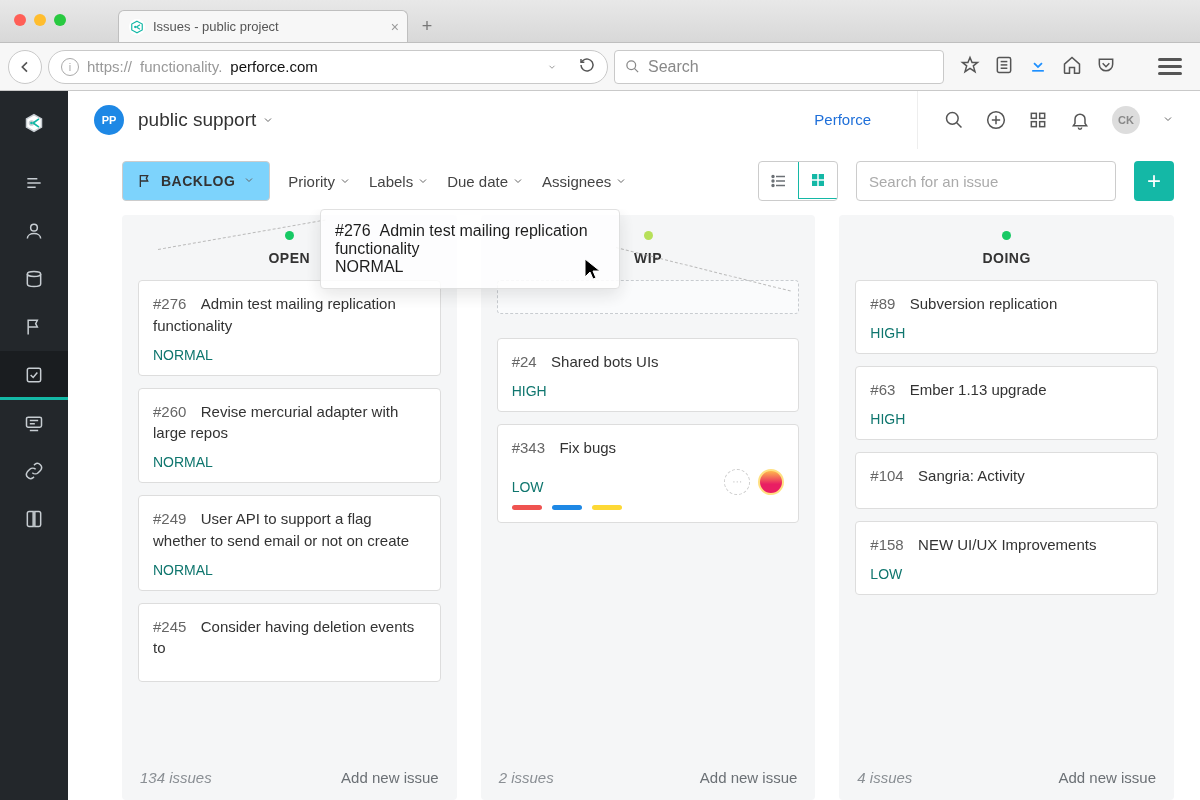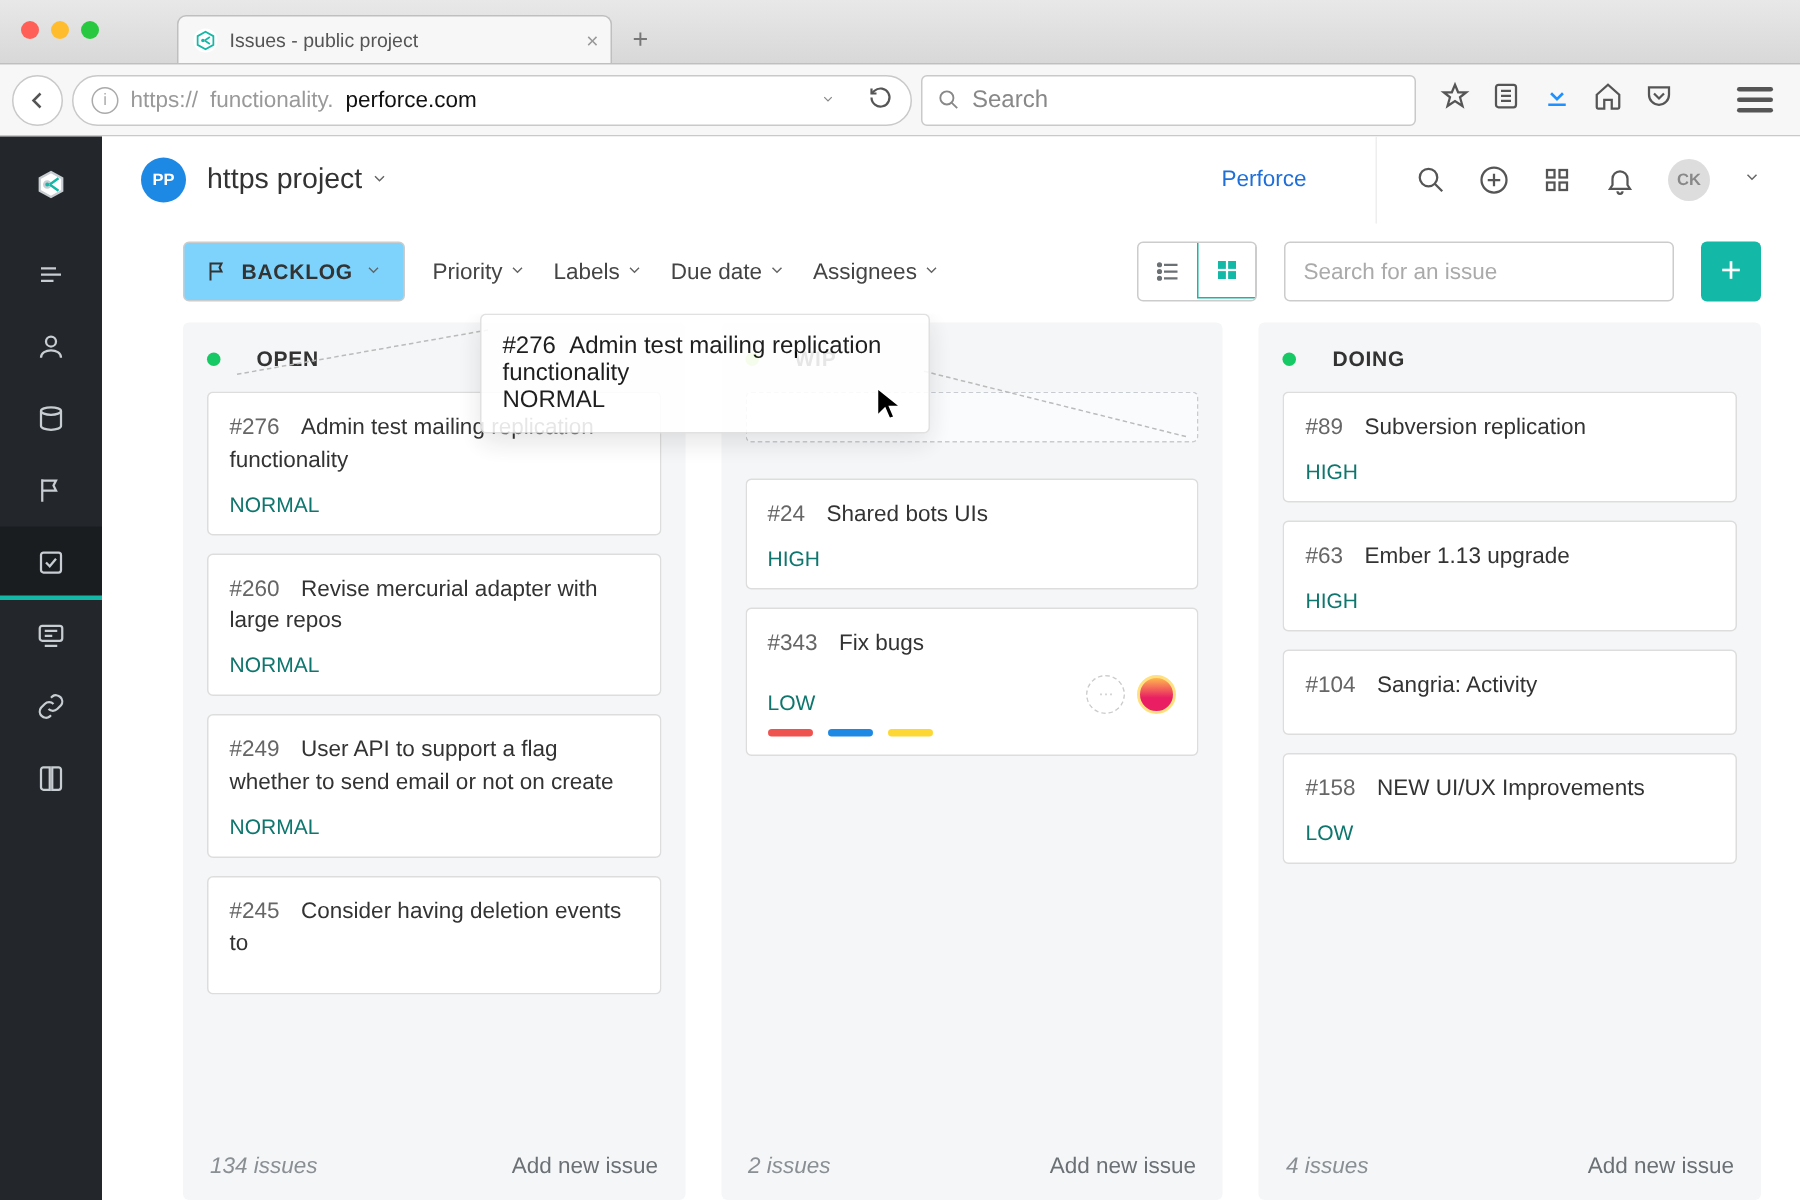--- a/index.html
+++ b/index.html
@@ -54,21 +54,21 @@
   .viewtoggle{margin-left:auto;display:flex;border:1px solid #ccc;border-radius:4px;overflow:hidden;}
   .viewtoggle div{width:40px;height:38px;display:flex;align-items:center;justify-content:center;}
   .viewtoggle .act{border:1px solid #14b8a6;margin:-1px;}
   .viewtoggle svg{width:18px;height:18px;}
   .searchbox{width:260px;height:40px;border:1px solid #ccc;border-radius:4px;padding:0 12px;font-size:15px;color:#333;background:#fff;}
   .searchbox::placeholder{color:#aaa;}
   .addbtn{width:40px;height:40px;border-radius:4px;background:#14b8a6;color:#fff;font-size:24px;display:flex;align-items:center;justify-content:center;}
 
   .board{flex:1;padding:6px 26px 0 54px;display:flex;gap:24px;overflow:hidden;position:relative;}
   .col{width:346px;background:#f5f6f7;border-radius:4px;padding:16px 16px 0;display:flex;flex-direction:column;min-height:0;}
-  .col-head{display:flex;align-items:center;gap:24px;font-size:14px;font-weight:700;color:#333;letter-spacing:.5px;margin-bottom:14px;}
+  .col-head{display:flex;align-items:center;gap:10px;font-size:14px;font-weight:700;color:#333;letter-spacing:.5px;margin-bottom:14px;flex-direction:column;}
   .dot{width:9px;height:9px;border-radius:50%;}
   .cards{display:flex;flex-direction:column;gap:12px;overflow:hidden;}
   .card{background:#fff;border:1px solid #ddd;border-radius:4px;padding:12px 14px;}
   .card .t{font-size:15px;color:#333;line-height:1.45;margin-bottom:10px;}
   .card .t .num{color:#666;margin-right:6px;}
   .card .pri{font-size:14px;color:#0f766e;}
   .card-foot{display:flex;align-items:flex-end;justify-content:space-between;margin-top:8px;}
   .asg{display:flex;gap:8px;align-items:center;}
   .asg-empty{width:26px;height:26px;border-radius:50%;border:1.5px dashed #ccc;display:flex;align-items:center;justify-content:center;color:#ccc;font-size:10px;}
   .asg-av{width:26px;height:26px;border-radius:50%;background:linear-gradient(#ffb74d,#e91e63 60%);border:2px solid #ffe082;}
@@ -224,21 +224,21 @@
           <path d="M4 5a2 2 0 0 1 2-2h5v18H6a2 2 0 0 1-2-2zM20 5a2 2 0 0 0-2-2h-5v18h5a2 2 0 0 0 2-2z"></path>
         </svg>
       </div>
   </div>
 
   <div class="page">
 
     <div class="appbar">
       <div class="proj-badge">PP</div>
       <div class="proj-name">
-        <span>https project</span>
+        <span>public support</span>
         <span class="chev"><svg viewBox="0 0 24 24">
               <path d="M6 9l6 6 6-6"></path>
             </svg></span>
       </div>
       <div class="right">
         <a class="org-link">Perforce</a>
         <div class="divider"></div>
         <span class="ibtn">
             <svg viewBox="0 0 24 24">
               <circle cx="10" cy="10" r="7"></circle>

